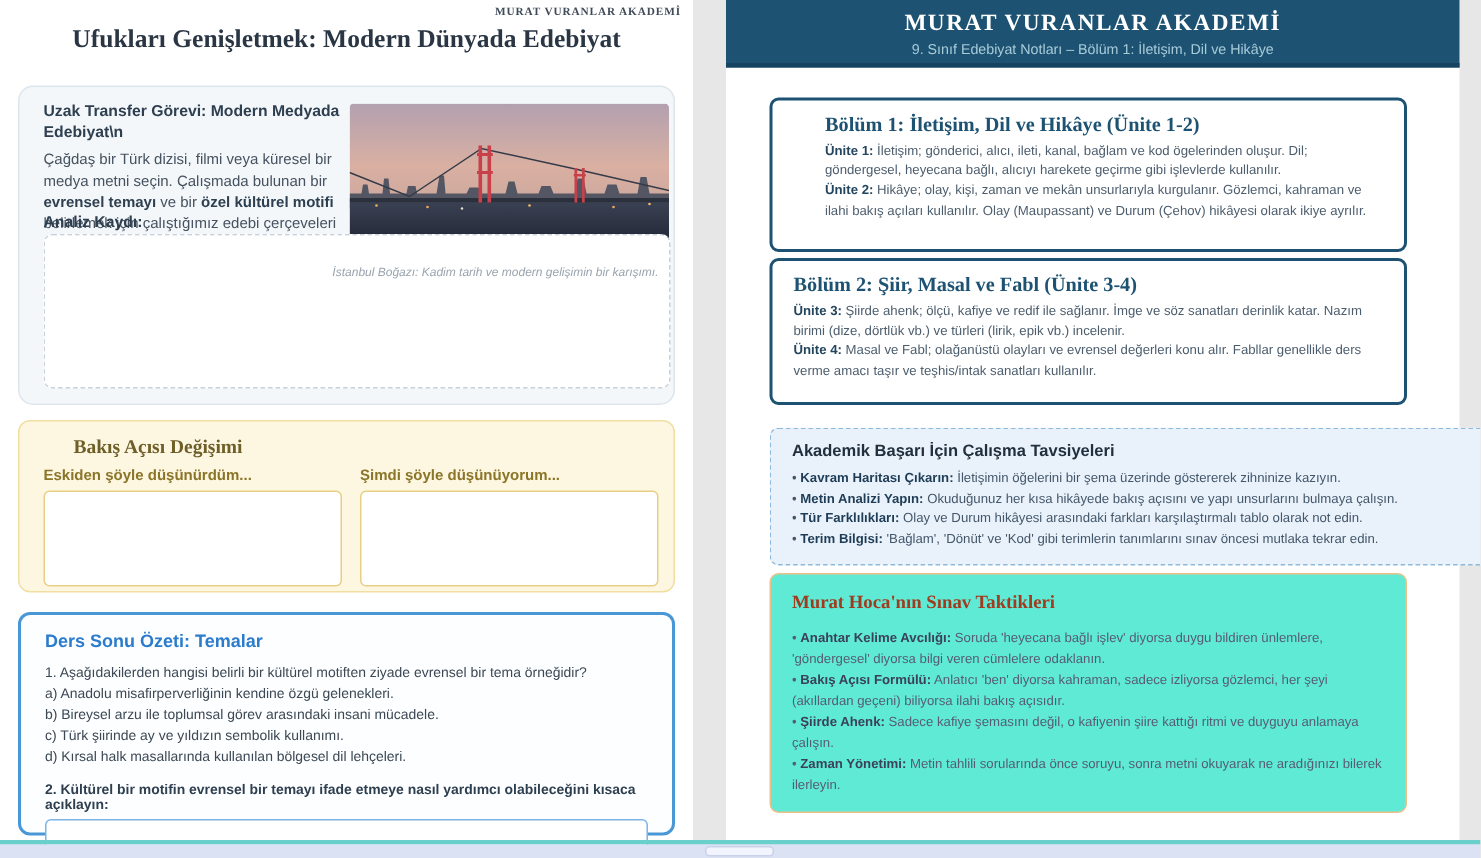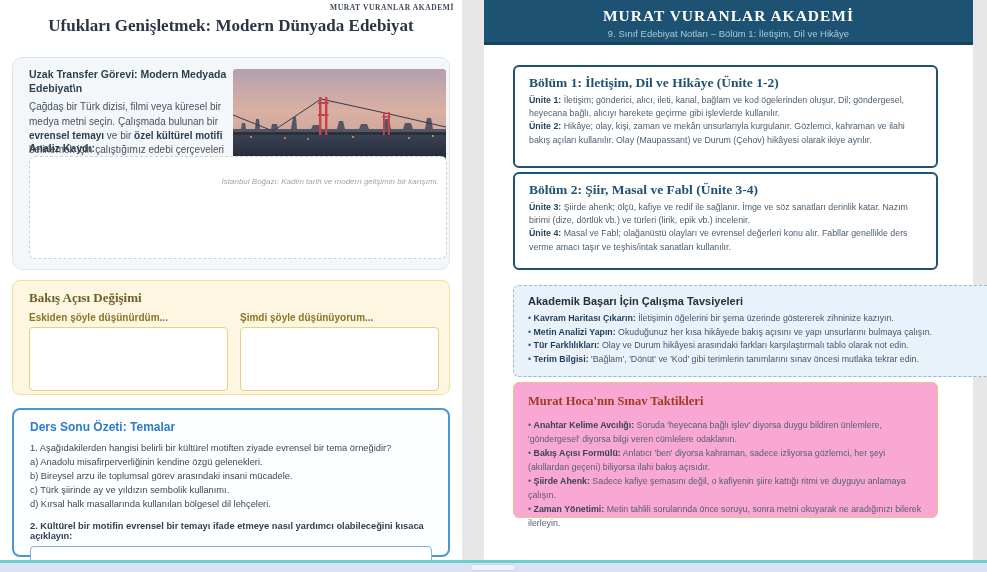--- a/index.html
+++ b/index.html
@@ -45,21 +45,21 @@
     position:absolute; right:10px; top:119px; width:280px; text-align:right;
     font-style:italic; font-size:8px; color:#9aa4ae; z-index:2;
   }
   .analysis-area {
     position:absolute; left:16px; top:98px; width:418px; height:103px;
     background:#ffffff; border:1.5px dashed #c9d2da; border-radius:6px;
   }
 
   .persp-box {
     position:absolute; left:12px; top:280px; width:438px; height:115px;
-    background:#fdf6e1; border:1px solid #f1dfa2; border-radius:8px;
+    background:#fdf6e1; border:1px solid #f1dfa2; border-radius:8px;padding-left:20px;
   }
   .persp-title {
     margin:9px 0 0 16px;
     font-family:"Liberation Serif","DejaVu Serif",serif;
     font-size:13px; font-weight:700; color:#6e5e27;
   }
   .persp-cols { position:absolute; left:16px; right:10px; top:31px; display:flex; gap:12px; }
   .persp-col { flex:1; }
   .persp-label { font-size:10px; font-weight:700; color:#8a7528; margin-bottom:4px; }
   .persp-input { height:64px; background:#ffffff; border:1px solid #e7d084; border-radius:4px; }
@@ -83,41 +83,41 @@
     padding-top:7px;
     font-family:"Liberation Serif","DejaVu Serif",serif;
     font-size:15.5px; font-weight:700; letter-spacing:1px;
   }
   .rp-sub { margin-top:3px; font-size:9.5px; color:#a7cbd9; }
 
   .rp-sec {
     position:absolute; left:29px; width:425px;
     background:#fff; border:2px solid #1d5272; border-radius:6px;
   }
-  .rp-sec1 { top:65px; height:103px; }
+  .rp-sec1 { top:65px; height:103px;padding-left:21px; }
   .rp-sec2 { top:172px; height:98px; }
   .rp-sec-title {
     margin:8px 14px 3px;
     font-family:"Liberation Serif","DejaVu Serif",serif;
     font-size:13.5px; font-weight:700; color:#1d5272;
   }
   .rp-sec-body { margin:0 14px; font-size:8.8px; color:#4c5d6d; line-height:1.5; }
   .rp-sec-body b { color:#24455e; }
 
   .tips-box {
     position:absolute; left:29px; top:285px; width:479px; height:92px;
     background:#e9f2fb; border:1.5px dashed #8fb9da; border-radius:6px;
   }
   .tips-title { margin:9px 14px 5px; font-size:11px; font-weight:700; color:#22303d; }
   .tips-body { margin:0 14px; font-size:8.8px; color:#44576a; line-height:1.55; }
   .tips-body b { color:#1e3c55; }
 
   .tactics-box {
-    position:absolute; left:29px; top:382px; width:425px; height:136px;
-    background:#f9a8d4; border:1px solid #eec089; border-radius:6px;
+    position:absolute; left:29px; top:382px; width:425px; height:160px;
+    background:#5eead4; border:1px solid #eec089; border-radius:6px;
   }
   .tactics-title {
     margin:11px 14px 9px;
     font-family:"Liberation Serif","DejaVu Serif",serif;
     font-size:12.5px; font-weight:700; color:#a03b20;
   }
   .tactics-body { margin:0 14px; font-size:8.8px; color:#565d72; line-height:1.6; }
   .tactics-body b { color:#3b4258; }
 
   

